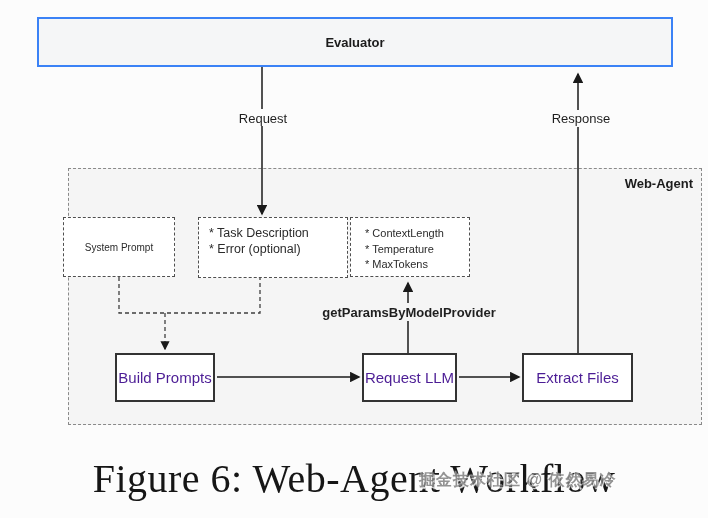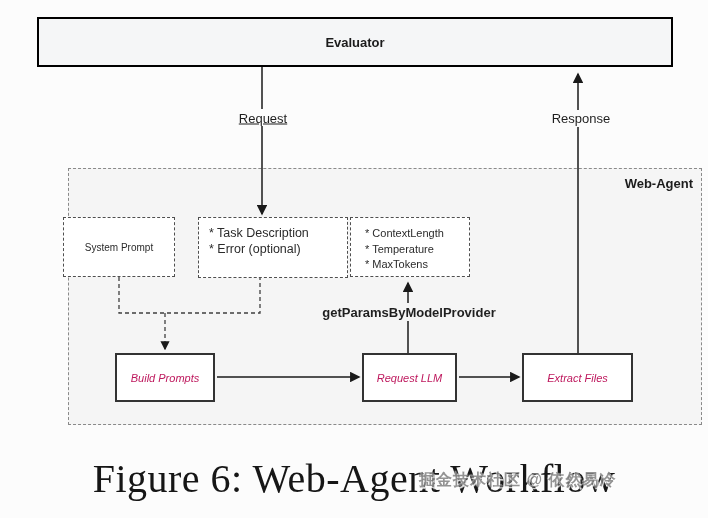--- a/index.html
+++ b/index.html
@@ -3,43 +3,43 @@
 <meta charset="utf-8">
 <style>
   html,body{margin:0;padding:0;background:#ffffff;}
   #stage{
     position:relative;width:708px;height:518px;background:#fcfcfc;
     font-family:"Liberation Sans",sans-serif;overflow:hidden;
   }
   
   .evaluator{
     position:absolute;left:37px;top:17px;width:636px;height:50px;
-    background:#f5f6f7;border:2px solid #000000;box-sizing:border-box;
+    background:#f5f6f7;border:2px solid #3b82f6;box-sizing:border-box;
     display:flex;align-items:center;justify-content:center;
     font-size:13px;font-weight:bold;color:#1c1c1c;z-index:2;
   }
   .web-agent{
     position:absolute;left:39px;top:168px;width:634px;height:257px;
     background:#f5f5f5;border:1.5px dashed #8a8a8a;box-sizing:border-box;z-index:0;margin-left:29px;
   }
   .web-agent-label{
     position:absolute;right:8px;top:7px;font-size:13px;font-weight:bold;color:#1c1c1c;
   }
   .dashed-box{
     position:absolute;background:#ffffff;border:1.6px dashed #4f4f4f;
     box-sizing:border-box;z-index:2;color:#2b2b2b;
   }
   .centered{display:flex;align-items:center;justify-content:center;text-align:left;font-size:10px;}
   #box-system-prompt{left:63px;top:217px;width:112px;height:60px;}
   #box-task-inputs{left:198px;top:217px;width:150px;height:61px;padding:8px 0 0 10px;font-size:12.5px;line-height:15.5px;}
   #box-model-params{left:350px;top:217px;width:120px;height:60px;padding:8px 0 0 14px;font-size:11px;line-height:15.5px;}
   .solid-box{
     position:absolute;background:#ffffff;border:2px solid #333333;
-    box-sizing:border-box;z-index:2;color:#be185d;
-    display:flex;align-items:center;justify-content:center;font-size:11px;font-style:italic;
+    box-sizing:border-box;z-index:2;color:#4c1d95;
+    display:flex;align-items:center;justify-content:center;font-size:15px;
   }
   #box-build-prompts{left:115px;top:353px;width:100px;height:49px;}
   #box-request-llm{left:362px;top:353px;width:95px;height:49px;}
   #box-extract-files{left:522px;top:353px;width:111px;height:49px;}
   
   #edges{position:absolute;left:0;top:0;z-index:1;pointer-events:none;}
   
   .edge-label{
     position:absolute;transform:translate(-50%,-50%);z-index:3;
     font-size:13px;color:#1f1f1f;white-space:nowrap;
@@ -114,20 +114,20 @@
   <div id="box-build-prompts" class="solid-box">
     <span>Build Prompts</span>
   </div>
   <div id="box-request-llm" class="solid-box">
     <span>Request LLM</span>
   </div>
   <div id="box-extract-files" class="solid-box">
     <span>Extract Files</span>
   </div>
 
-  <div class="edge-label" style="left:263px;top:118px;text-decoration:underline;">Request</div>
+  <div class="edge-label" style="left:263px;top:118px;">Request</div>
   <div class="edge-label" style="left:581px;top:118px;">Response</div>
   <div class="edge-label bold" style="left:409px;top:312px;">getParamsByModelProvider</div>
 
   <div class="caption">Figure 6: Web-Agent Workflow</div>
   <div class="watermark">掘金技术社区 @ 依然易冷</div>
 
 </div>
 
 </body></html>

